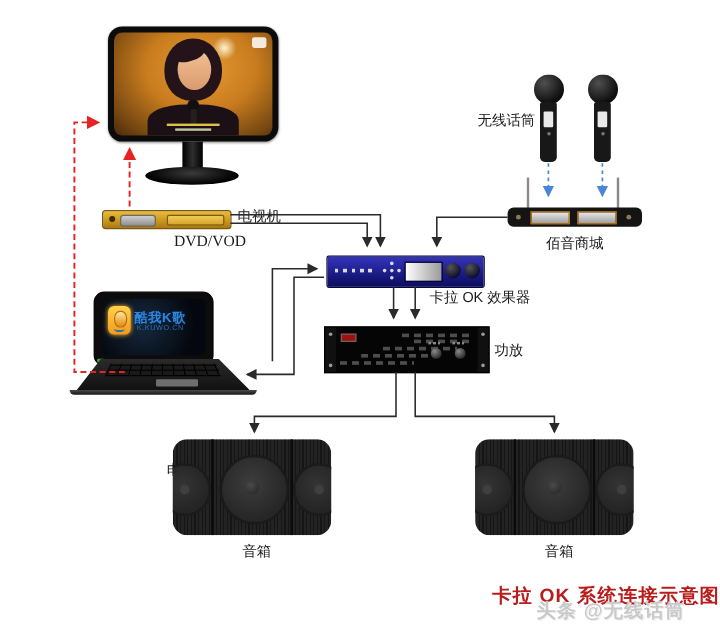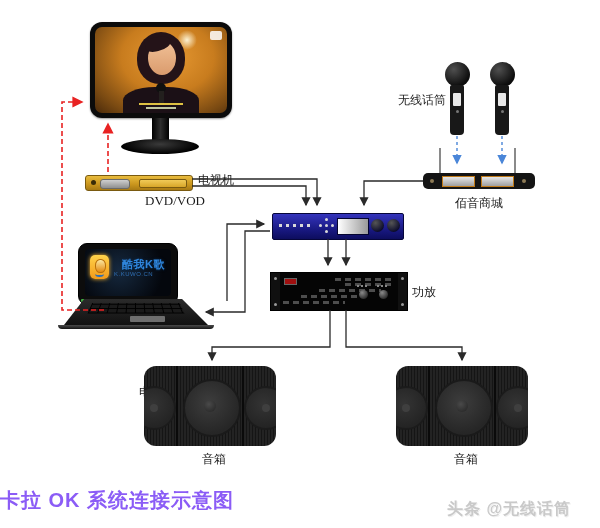--- a/index.html
+++ b/index.html
@@ -47,21 +47,21 @@
               border:1px solid #000;}
   .lap-display{left:6px;top:5px;right:6px;bottom:8px;border-radius:4px;overflow:hidden;
                background:radial-gradient(circle at 40% 45%, #16293f, #04070d 75%);}
   .kuwo-logo{left:5px;top:6px;width:19px;height:24px;border-radius:5px;
              background:linear-gradient(180deg,#ffd24a,#f29a1a);box-shadow:0 0 4px #ffb52a;}
   .kuwo-mic{left:50%;top:4px;width:9px;height:12px;margin-left:-4.5px;border-radius:45%;
             background:linear-gradient(180deg,#fbe7a0,#e28a12);border:1px solid #b96f0a;}
   .kuwo-mic-stand{left:50%;bottom:2px;width:9px;height:4px;margin-left:-4.5px;
                   border-bottom:2px solid #2d6fb8;border-radius:0 0 50% 50%;}
   .kuwo-text{left:27px;top:8px;font-size:11px;font-weight:bold;color:#2f86dd;
-             text-shadow:0 0 3px #0a2c55,0 1px 0 #072036;letter-spacing:.5px;padding-left:10px;}
+             text-shadow:0 0 3px #0a2c55,0 1px 0 #072036;letter-spacing:.5px;}
   .kuwo-url{left:29px;top:22px;font-size:6px;color:#2f6fb4;letter-spacing:.5px;}
   .lap-hinge-light{left:2px;bottom:2px;width:6px;height:3px;background:#3fae3f;border-radius:1px;}
   .lap-base{left:64px;top:299px;width:144px;height:26px;
             background:linear-gradient(180deg,#2b2b2b,#111);
             clip-path:polygon(14% 0,82% 0,100% 100%,0 100%);}
   .lap-keys{left:18%;top:3px;width:64%;height:12px;background:#1a1a1a;
             background-image:repeating-linear-gradient(90deg,#000 0 1px,transparent 1px 9px),
                              repeating-linear-gradient(0deg,#000 0 1px,transparent 1px 5px);
             transform:perspective(60px) rotateX(30deg);}
   .lap-touchpad{left:46%;bottom:3px;width:24%;height:6px;background:#6e6e6e;border-radius:1px;}
@@ -121,22 +121,22 @@
               background:radial-gradient(circle at 45% 40%,#3d3d3d,#262626 70%);
               border:2px solid #1a1a1a;}
   .spk-cap{left:50%;top:50%;width:12px;height:12px;margin:-6px 0 0 -6px;
            background:radial-gradient(circle at 40% 35%,#4a4a4a,#222);}
   .spk-side{top:50%;width:40px;height:40px;margin-top:-20px;
             background:radial-gradient(circle at 45% 40%,#343434,#242424 70%);border:2px solid #1b1b1b;}
   .spk-side .cap{position:absolute;left:50%;top:50%;width:8px;height:8px;margin:-4px 0 0 -4px;
                  border-radius:50%;background:#3f3f3f;}
 
   
-  .title{left:0;right:0;top:487px;text-align:left;font-size:20px;font-weight:bold;
-         color:#8b5cf6;letter-spacing:1px;}
+  .title{left:0;right:0;top:487px;text-align:right;font-size:16px;font-weight:bold;
+         color:#b91c1c;letter-spacing:1px;}
   .watermark{left:447px;top:499px;font-size:16px;font-weight:bold;color:#c9c9c9;
              text-shadow:1px 1px 0 #efefef;letter-spacing:1px;}
 
   svg.wires{position:absolute;left:0;top:0;width:600px;height:528px;pointer-events:none;}
 </style>
 </head>
 <body>
 
 <div id="canvas">
 
@@ -215,20 +215,21 @@
       <i style="left:6px;top:0;"></i>
         <i style="left:0;top:6px;"></i>
         <i style="left:6px;top:6px;"></i>
       <i style="left:12px;top:6px;"></i>
         <i style="left:6px;top:12px;"></i>
     </div>
     <div class="abs fx-display"></div>
     <div class="abs fx-knob" style="left:98px;"></div>
     <div class="abs fx-knob" style="left:114px;"></div>
   </div>
+  <div class="label" style="left:358px;top:240px;">卡拉 OK 效果器</div>
 
   <div class="abs amp-body">
     <div class="abs amp-rail" style="left:0;"></div>
     <div class="abs amp-rail" style="right:0;"></div>
     <span class="screw" style="left:3px;top:4px;"></span>
       <span class="screw" style="left:3px;bottom:4px;"></span>
     <span class="screw" style="right:3px;top:4px;"></span>
       <span class="screw" style="right:3px;bottom:4px;"></span>
     <div class="abs amp-badge"></div>
     <div class="vent" style="left:12px;bottom:6px;width:62px;"></div>

